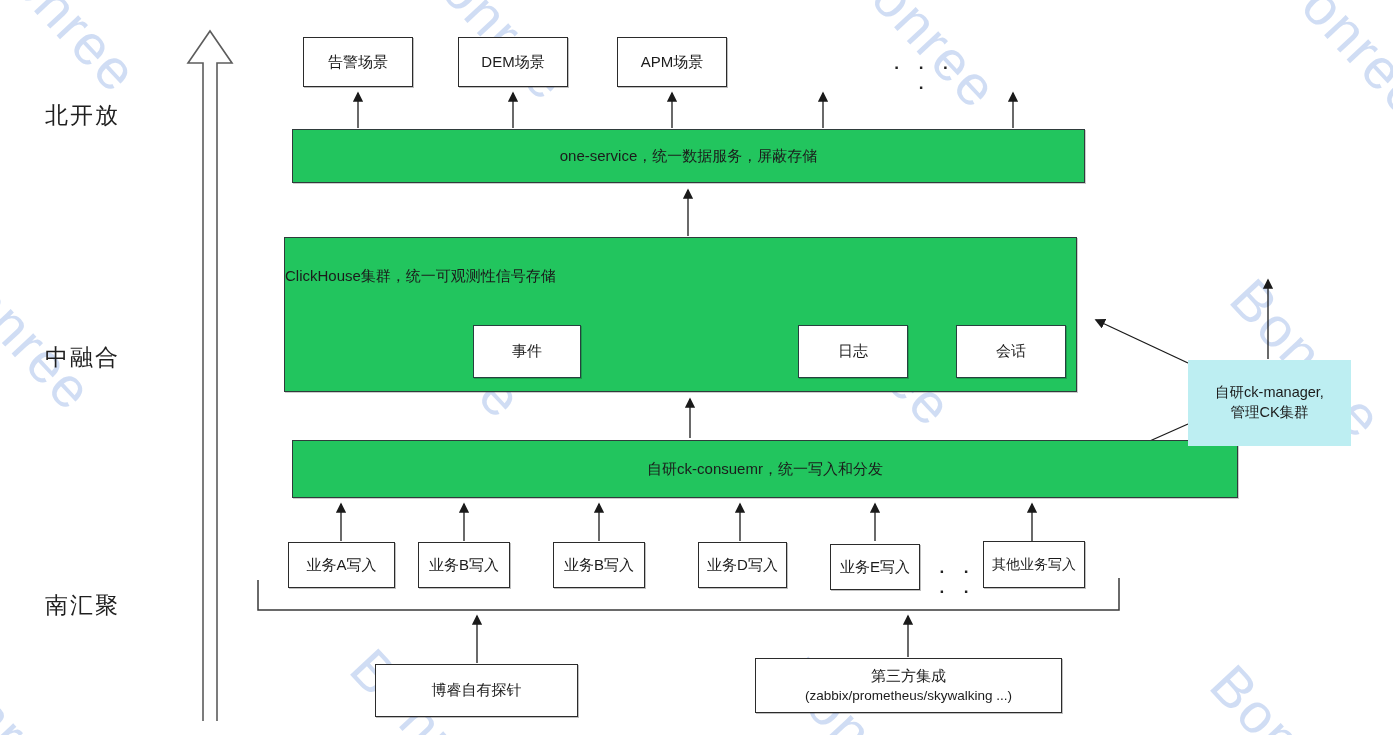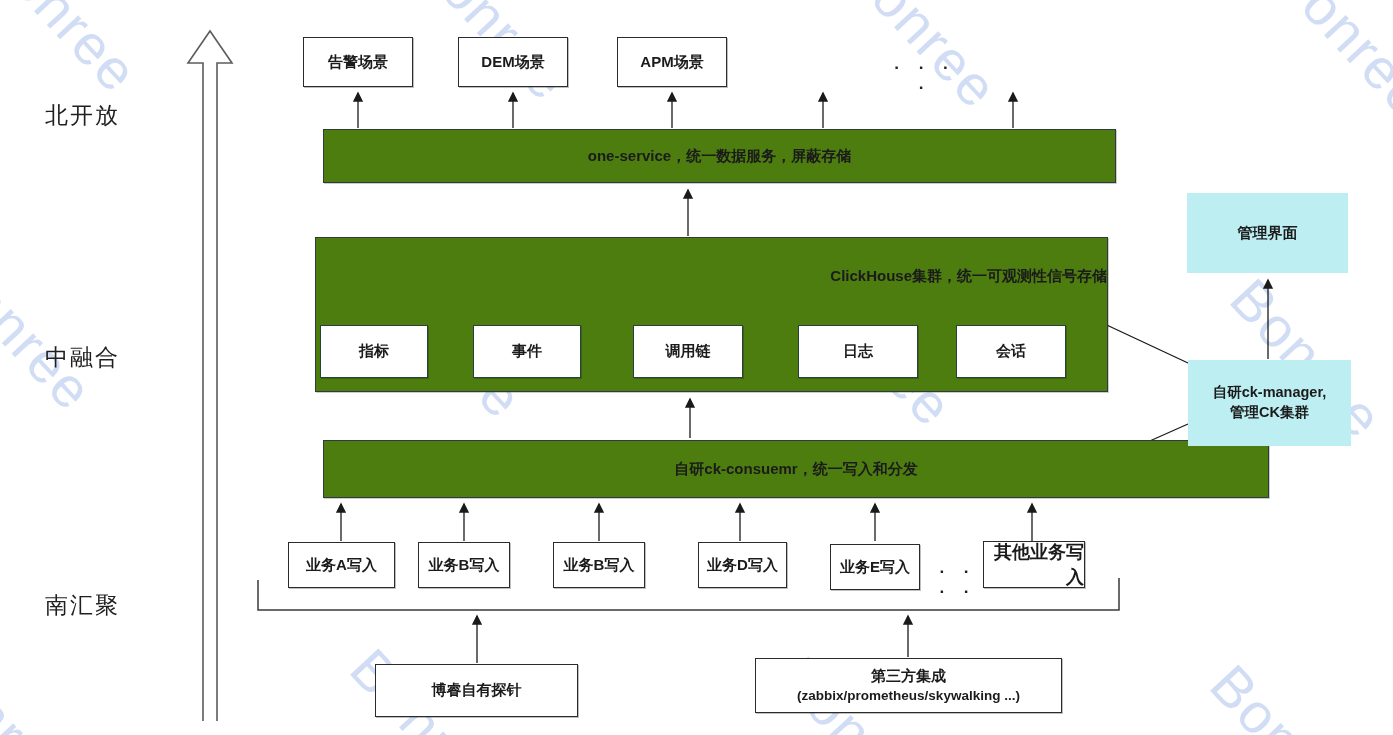--- a/index.html
+++ b/index.html
@@ -8,24 +8,24 @@
     font-family:"Liberation Sans","DejaVu Sans",sans-serif;color:#1b1b1b;
   }
   .wm{
     position:absolute;font-size:56px;letter-spacing:2px;font-weight:400;
     color:rgba(150,180,230,0.45);transform:rotate(47deg);transform-origin:left top;
     white-space:nowrap;pointer-events:none;user-select:none;
   }
   svg.lines{position:absolute;left:0;top:0;z-index:2;}
   .node{
     position:absolute;display:flex;align-items:center;justify-content:center;
-    text-align:right;box-sizing:border-box;z-index:3;font-size:15px;line-height:1.35;font-weight:bold;
+    text-align:left;box-sizing:border-box;z-index:3;font-size:15px;line-height:1.35;
   }
   .white-box{background:#ffffff;border:1.8px solid #2b2b2b;box-shadow:1px 1px 0 rgba(0,0,0,0.25);}
-  .cyan-bar{background:#4d7c0f;border:1.6px solid #2f3b3b;box-shadow:1px 1px 0 rgba(0,0,0,0.2);margin-left:31px;}
+  .cyan-bar{background:#22c55e;border:1.6px solid #2f3b3b;box-shadow:1px 1px 0 rgba(0,0,0,0.2);}
   .cyan-plain{background:#bdeef2;border:none;}
   .ch-container{align-items:flex-start;}
   .ch-title{width:100%;margin-top:28px;font-size:15px;}
   .inner-box{background:#ffffff;border:1.6px solid #27413f;box-shadow:1px 1px 0 rgba(0,0,0,0.2);}
   .axis-label{position:absolute;font-size:23px;font-weight:500;color:#1f1f1f;z-index:3;letter-spacing:2px;}
   .dots{position:absolute;z-index:3;font-size:17px;font-weight:700;letter-spacing:7px;color:#222;}
   .two-line{flex-direction:column;}
   .sub-line{font-size:13.5px;}
 </style>
 </head>
@@ -91,41 +91,38 @@
   <div class="node white-box" style="left:303px;top:37px;width:110px;height:50px">告警场景</div>
   <div class="node white-box" style="left:458px;top:37px;width:110px;height:50px">DEM场景</div>
   <div class="node white-box" style="left:617px;top:37px;width:110px;height:50px">APM场景</div>
   <div class="dots" style="left:893px;top:58px;width:64px;text-align:center">· · · ·</div>
 
   <div class="node cyan-bar" style="left:292px;top:129px;width:793px;height:54px">one-service，统一数据服务，屏蔽存储</div>
 
   <div class="node cyan-bar ch-container" style="left:284px;top:237px;width:793px;height:155px">
     <div class="ch-title">ClickHouse集群，统一可观测性信号存储</div>
   </div>
-  <div class="node inner-box" style="left:320px;top:325px;width:108px;height:53px">指标</div>
   <div class="node inner-box" style="left:473px;top:325px;width:108px;height:53px">事件</div>
-  <div class="node inner-box" style="left:633px;top:325px;width:110px;height:53px">调用链</div>
-  <div class="node inner-box" style="left:798px;top:325px;width:120px;height:53px">日志</div>
+  <div class="node inner-box" style="left:798px;top:325px;width:110px;height:53px">日志</div>
   <div class="node inner-box" style="left:956px;top:325px;width:110px;height:53px">会话</div>
 
   <div class="node cyan-bar" style="left:292px;top:440px;width:946px;height:58px">自研ck-consuemr，统一写入和分发</div>
 
   <div class="node white-box" style="left:288px;top:542px;width:107px;height:46px">业务A写入</div>
   <div class="node white-box" style="left:418px;top:542px;width:92px;height:46px">业务B写入</div>
   <div class="node white-box" style="left:553px;top:542px;width:92px;height:46px">业务B写入</div>
   <div class="node white-box" style="left:698px;top:542px;width:89px;height:46px">业务D写入</div>
   <div class="node white-box" style="left:830px;top:544px;width:90px;height:46px">业务E写入</div>
   <div class="dots" style="left:930px;top:562px;width:56px;text-align:center">· · · ·</div>
-  <div class="node white-box" style="left:983px;top:541px;width:102px;height:47px;font-size:18px">其他业务写入</div>
+  <div class="node white-box" style="left:983px;top:541px;width:102px;height:47px;font-size:14px">其他业务写入</div>
 
   <div class="node white-box" style="left:375px;top:664px;width:203px;height:53px;border-width:1.5px">博睿自有探针</div>
   <div class="node white-box two-line" style="left:755px;top:658px;width:307px;height:55px;border-width:1.5px">
     <div>第三方集成</div>
     <div class="sub-line">(zabbix/prometheus/skywalking ...)</div>
   </div>
 
-  <div class="node cyan-plain" style="left:1187px;top:193px;width:161px;height:80px">管理界面</div>
   <div class="node cyan-plain two-line" style="left:1188px;top:360px;width:163px;height:86px;font-size:14.5px">
     <div>自研ck-manager,</div>
     <div>管理CK集群</div>
   </div>
 
 </div>
 
 </body></html>

